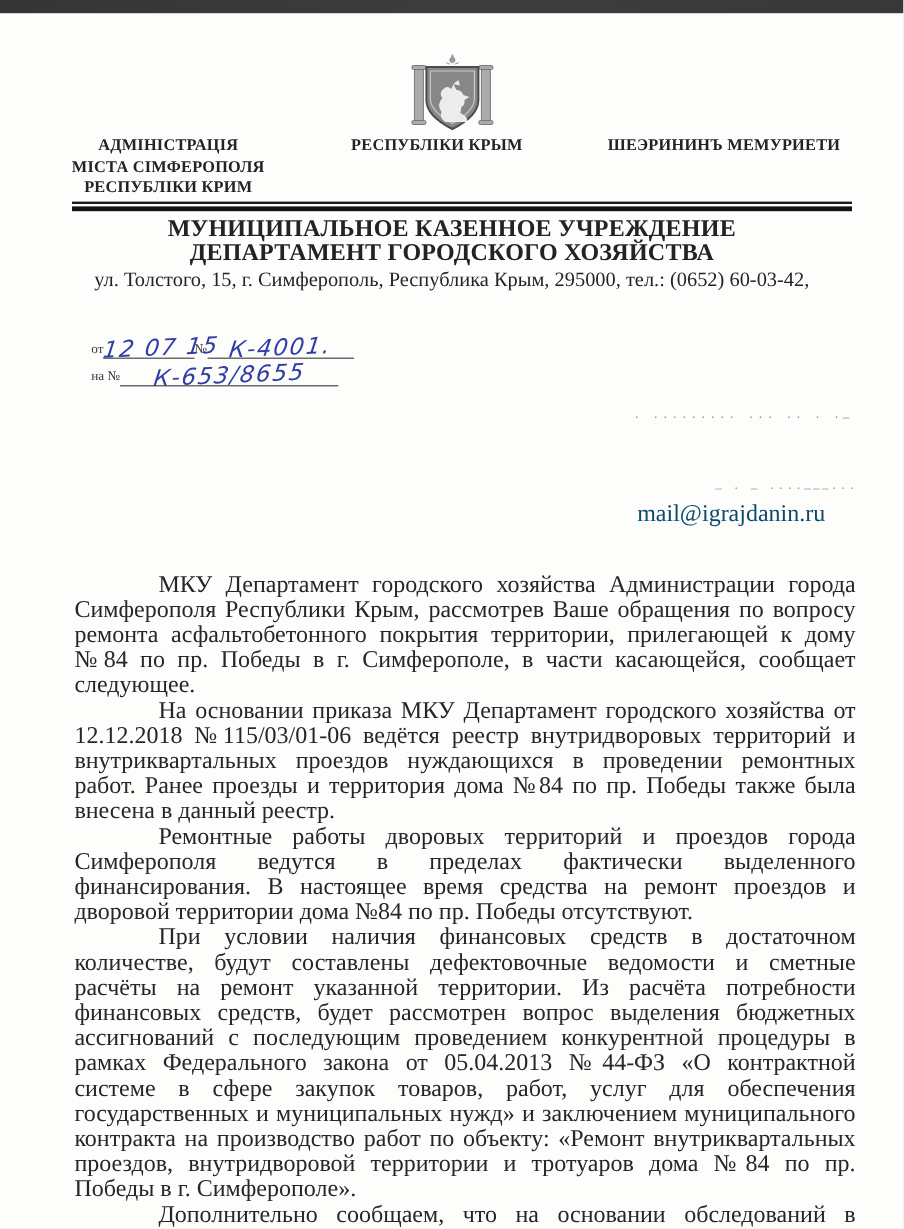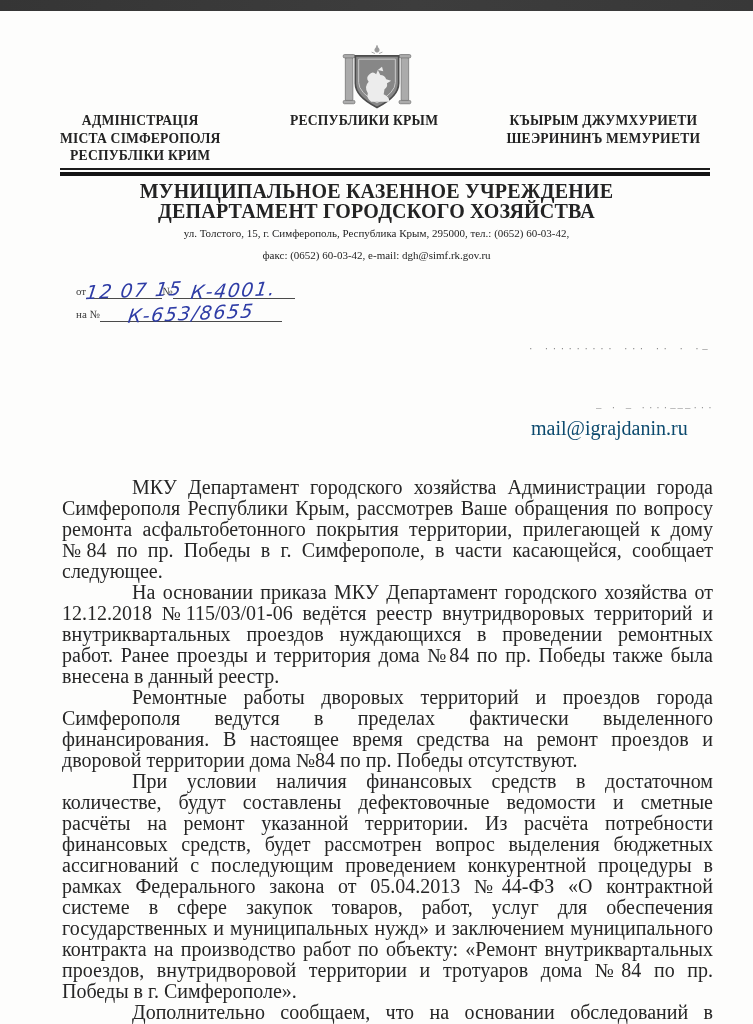--- a/index.html
+++ b/index.html
@@ -44,21 +44,21 @@
     position: absolute; top: 168px; left: 60px; width: 650px;
   }
   .divider .thin  { height: 2px; background: #1c1c1c; }
   .divider .gap   { height: 2px; }
   .divider .thick { height: 4px; background: #141414; }
   .org-block {
     position: absolute; top: 181px; left: 0;
     width: 753px; text-align: center;
   }
   .org-name { font-weight: bold; font-size: 20px; line-height: 20px; letter-spacing: .2px; }
-  .org-addr { font-size: 11px; line-height: 18.5px; margin-top: 3px; }
+  .org-addr { font-size: 17px; line-height: 18.5px; margin-top: 3px; }
   .ref-block {
     position: absolute; top: 278px; left: 76px;
     font-size: 11px; color: #3a3a3a;
   }
   .ref-row { display: flex; align-items: flex-end; }
   .ref-row + .ref-row { margin-top: 2px; }
   .ref-label { padding-bottom: 2px; white-space: nowrap; }
   .ref-line {
     border-bottom: 1.2px solid #4a4a4a;
     text-align: center;
@@ -134,39 +134,37 @@
     </g>
   </svg>
 
   <div class="head-cols">
     <div class="head-col c1">
       <span>АДМІНІСТРАЦІЯ</span>
       <span>МІСТА СІМФЕРОПОЛЯ</span>
       <span>РЕСПУБЛІКИ КРИМ</span>
     </div>
     <div class="head-col c2">
-      <span>РЕСПУБЛИКИ КРЫМ</span>
+      <span>РЕСПУБЛІКИ КРЫМ</span>
     </div>
     <div class="head-col c3">
-      <span>КЪЫРЫМ ДЖУМХУРИЕТИ</span>
       <span>ШЕЭРИНИНЪ МЕМУРИЕТИ</span>
     </div>
   </div>
 
   <div class="divider">
     <div class="thin"></div>
       <div class="gap"></div>
       <div class="thick"></div>
   </div>
 
   <div class="org-block">
     <div class="org-name">МУНИЦИПАЛЬНОЕ КАЗЕННОЕ УЧРЕЖДЕНИЕ</div>
     <div class="org-name">ДЕПАРТАМЕНТ ГОРОДСКОГО ХОЗЯЙСТВА</div>
     <div class="org-addr">ул. Толстого, 15, г. Симферополь, Республика Крым, 295000, тел.: (0652) 60-03-42,</div>
-    <div class="org-addr">факс: (0652) 60-03-42, e-mail: dgh@simf.rk.gov.ru</div>
   </div>
 
   <div class="ref-block">
     <div class="ref-row">
       <span class="ref-label">от</span>
       <span class="ref-line l-from"><span class="hw">12 07 15</span></span>
       <span class="ref-label">№</span>
       <span class="ref-line l-num"><span class="hw">К-4001.</span></span>
     </div>
     <div class="ref-row">

